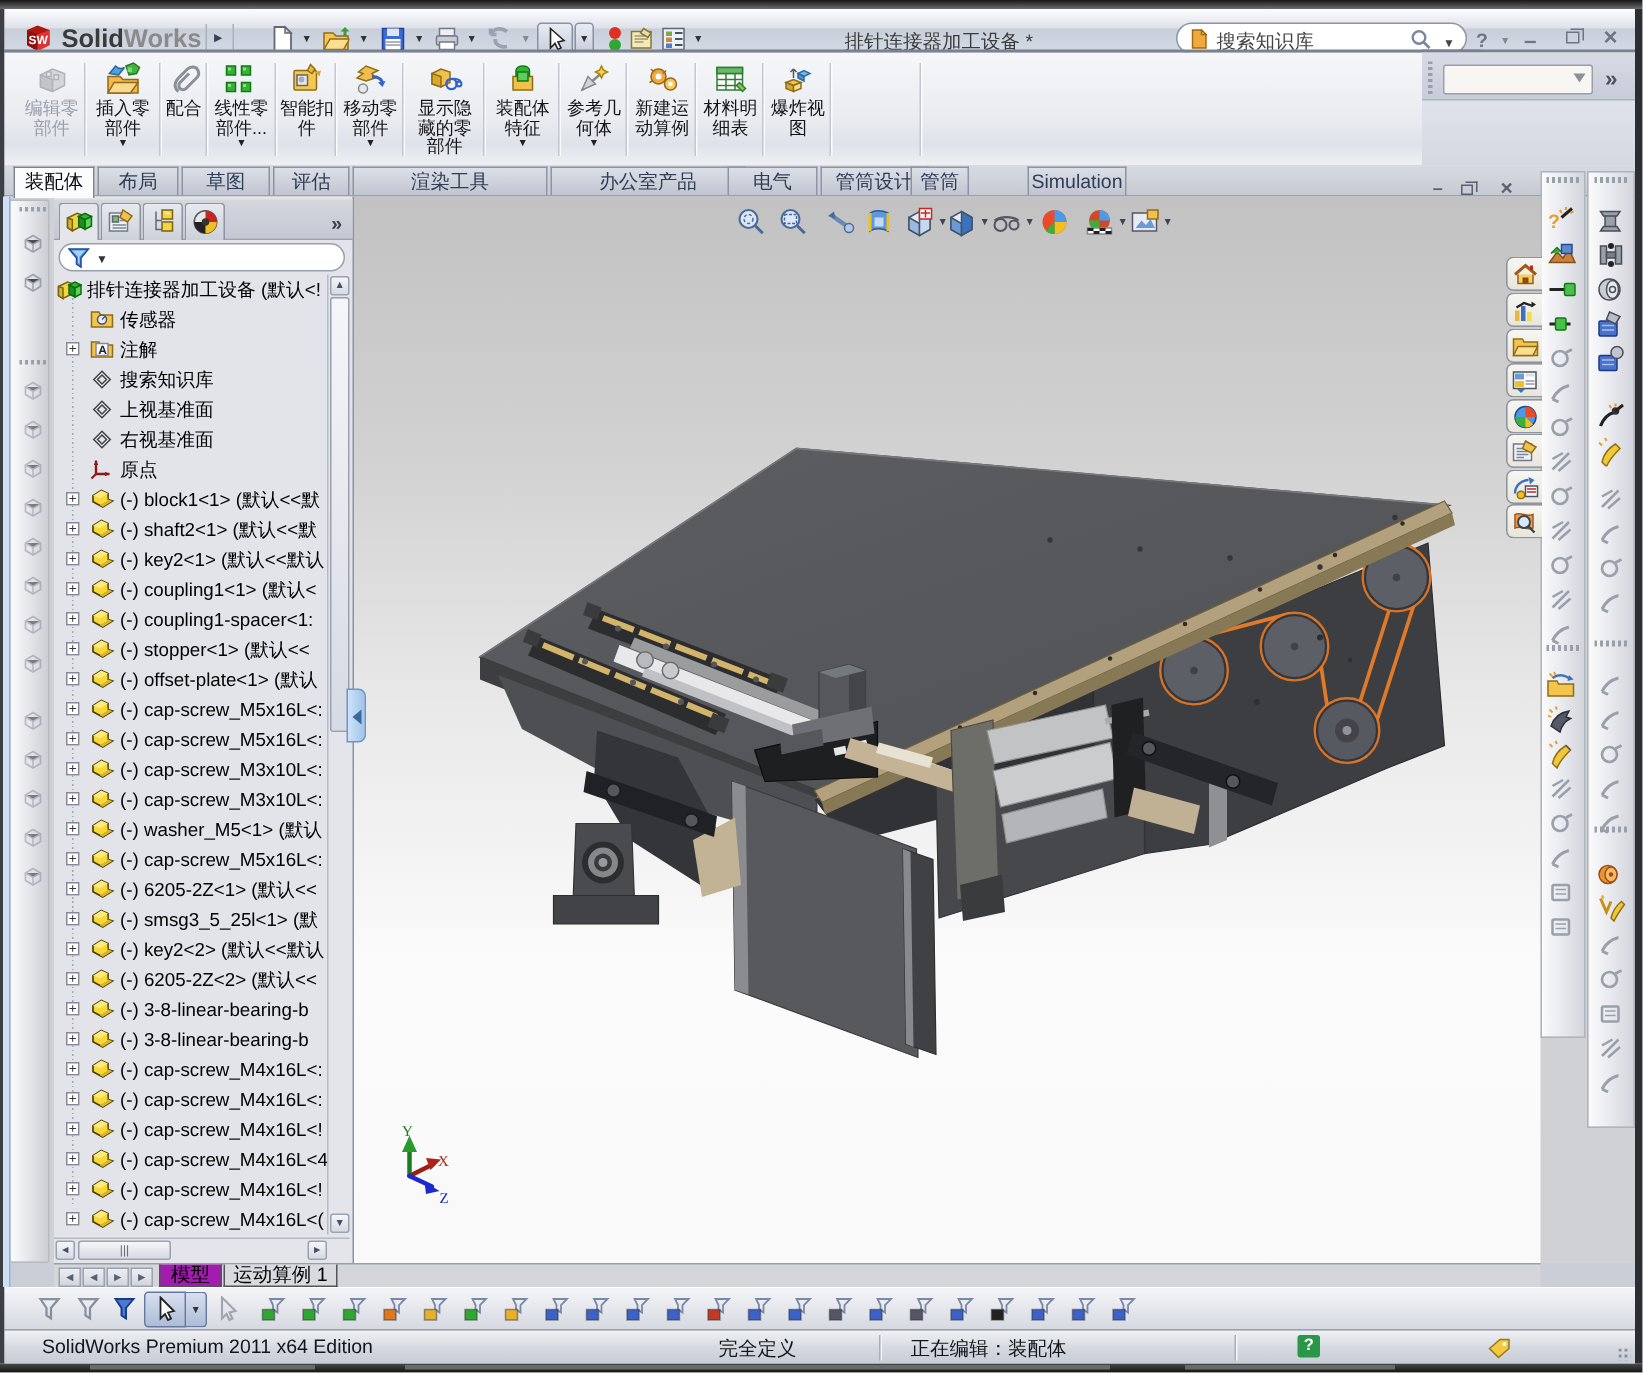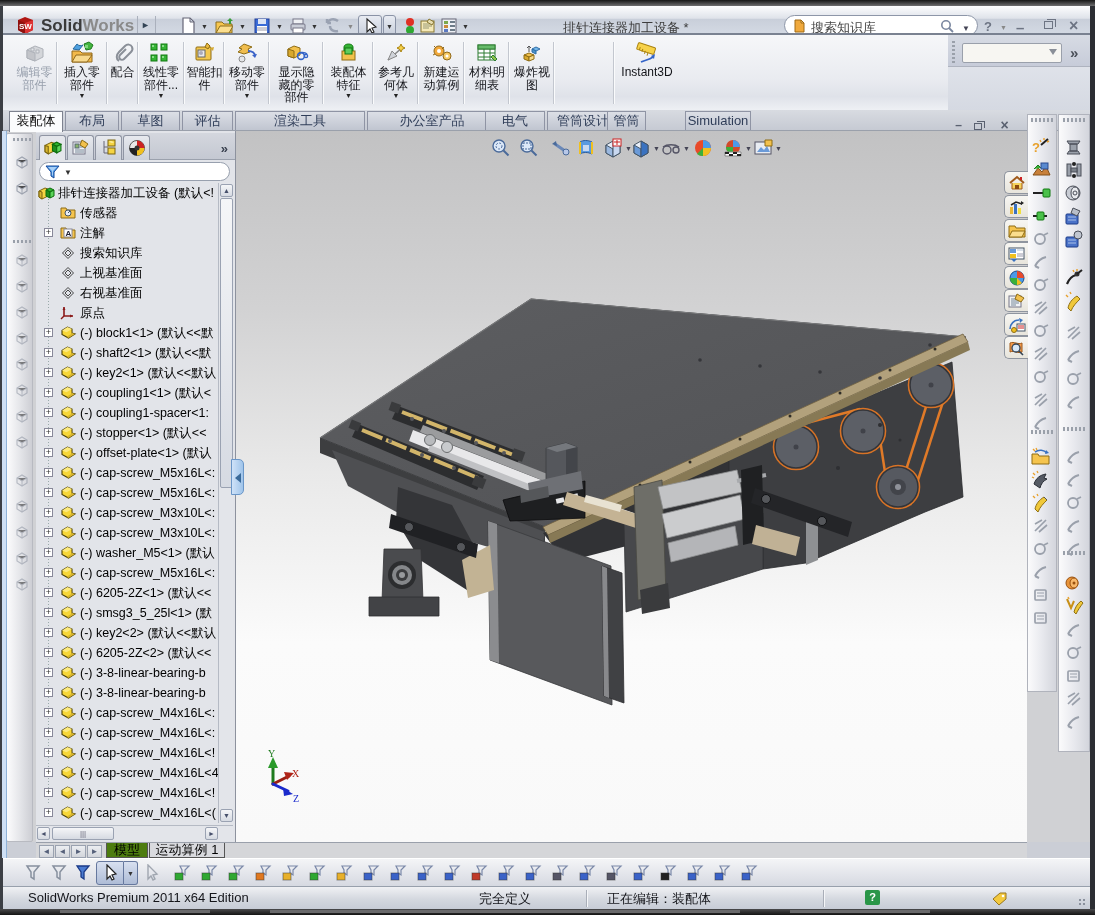--- a/index.html
+++ b/index.html
@@ -60,21 +60,21 @@
 #hsb{position:absolute;left:0;top:694px;width:197px;height:16px;background:#e3e5ea;border-top:1px solid #b5bac4}
 .sbtn{position:absolute;background:linear-gradient(#f5f6f8,#d6dae2);border:1px solid #9aa2b2;border-radius:2px;color:#47506b;text-align:center}
 #rcol1{position:absolute;left:1024px;top:-17px;width:30px;height:578px;background:linear-gradient(90deg,#fbfbfc,#e8e9ee 50%,#d3d5dc);border:1px solid #b0b3bc}
 #rcol2{position:absolute;left:1055px;top:-17px;width:32px;height:638px;background:linear-gradient(90deg,#fbfbfc,#e8e9ee 50%,#d3d5dc);border:1px solid #b0b3bc}
 .grip{position:absolute;width:22px;height:4px;background:repeating-linear-gradient(90deg,#9aa0aa 0 2px,transparent 2px 4px)}
 .rico{position:absolute;width:20px;height:20px}
 .tptab{position:absolute;width:24px;height:23px;background:linear-gradient(#f7f6f2,#e8e5dc);border:1px solid #8f959f;border-right:none;border-radius:5px 0 0 5px}
 #bottabs{left:36px;top:842px;width:991px;height:16px;background:#d5d6d9;border-top:1px solid #9aa0ab}
 .nav{top:2px;width:15px;height:13px;background:linear-gradient(#eceef1,#d2d5db);border:1px solid #9aa2b0;color:#55607a;font-size:8px;text-align:center;line-height:12px}
 .btab{top:0;height:15px;font-size:13px;text-align:center;border:1px solid #555;border-top:none;background:#d9dade;line-height:14px}
-.btab.act{background:#4d7c0f}
+.btab.act{background:#a21caf}
 #selbar{left:3px;top:858px;width:1087px;height:28px;background:linear-gradient(#f4f5f7,#e2e4ea 60%,#d6d9e1);border-top:1px solid #fff}
 #status{left:3px;top:886px;width:1087px;height:23px;background:linear-gradient(#f0f1f4,#d4d8df 55%,#c7ccd6);border-top:1px solid #98a0ac;font-size:13px;color:#14151a}
 .ssep{position:absolute;top:3px;width:1px;height:17px;background:#a9aeb8;box-shadow:1px 0 0 #f5f6f8}
 </style></head>
 <body>
 <div class="abs" id="btop"></div>
 <div class="abs" id="bleft"></div>
 <div class="abs" style="left:2px;top:131px;width:5px;height:727px;background:#cfe0f5;border-right:1px solid #8fb2d8;z-index:4"></div>
 <div class="abs" id="bright"></div>
 <div class="abs" id="bbot">
@@ -278,29 +278,20 @@
 <div class="abs rbtn" style="left:507px;width:44px">
       <div class="ric"><svg width="24" height="24" viewBox="0 0 24 24">
           <path d="M4 14l5-2 5 2-5 2z" fill="#f2c14d" stroke="#8f6d15"></path>
           <path d="M4 14l5 2v4l-5-2z" fill="#d9a92e" stroke="#8f6d15"></path>
           <path d="M14 14l-5 2v4l5-2z" fill="#f8da8a" stroke="#8f6d15"></path>
           <path d="M12 8l4-2 4 2-4 2z" fill="#74b7e8" stroke="#2d6da8"></path>
           <path d="M12 8l4 2v3l-4-2z" fill="#4d93c8" stroke="#2d6da8"></path>
           <path d="M9 11V5M9 5l-2 2M9 5l2 2" stroke="#555"></path>
         </svg></div>
       <div class="rlbl">爆炸视<br>图</div>
-    </div>
-<div class="abs rbtn" style="left:612px;width:64px">
-      <div class="ric"><svg width="24" height="24" viewBox="0 0 24 24">
-          <rect x="2" y="4" width="18" height="7" rx="1" fill="#f7d24a" stroke="#a9820f" transform="rotate(18 11 8)"></rect>
-          <path d="M5 8v3M8 9v3M11 10v3M14 11v3" stroke="#a9820f" transform="rotate(18 11 8)"></path>
-          <path d="M6 21c4-2 8-2 12-5" fill="none" stroke="#3464c8" stroke-width="1.8"></path>
-          <path d="M20 13l-1 5-3-3z" fill="#3464c8"></path>
-        </svg></div>
-      <div class="rlbl">Instant3D</div>
     </div>
 <div class="abs rsep" style="left:53px"></div>
 <div class="abs rsep" style="left:103px"></div>
 <div class="abs rsep" style="left:134px"></div>
 <div class="abs rsep" style="left:180px"></div>
 <div class="abs rsep" style="left:220px"></div>
 <div class="abs rsep" style="left:265px"></div>
 <div class="abs rsep" style="left:319px"></div>
 <div class="abs rsep" style="left:369px"></div>
 <div class="abs rsep" style="left:414px"></div>

